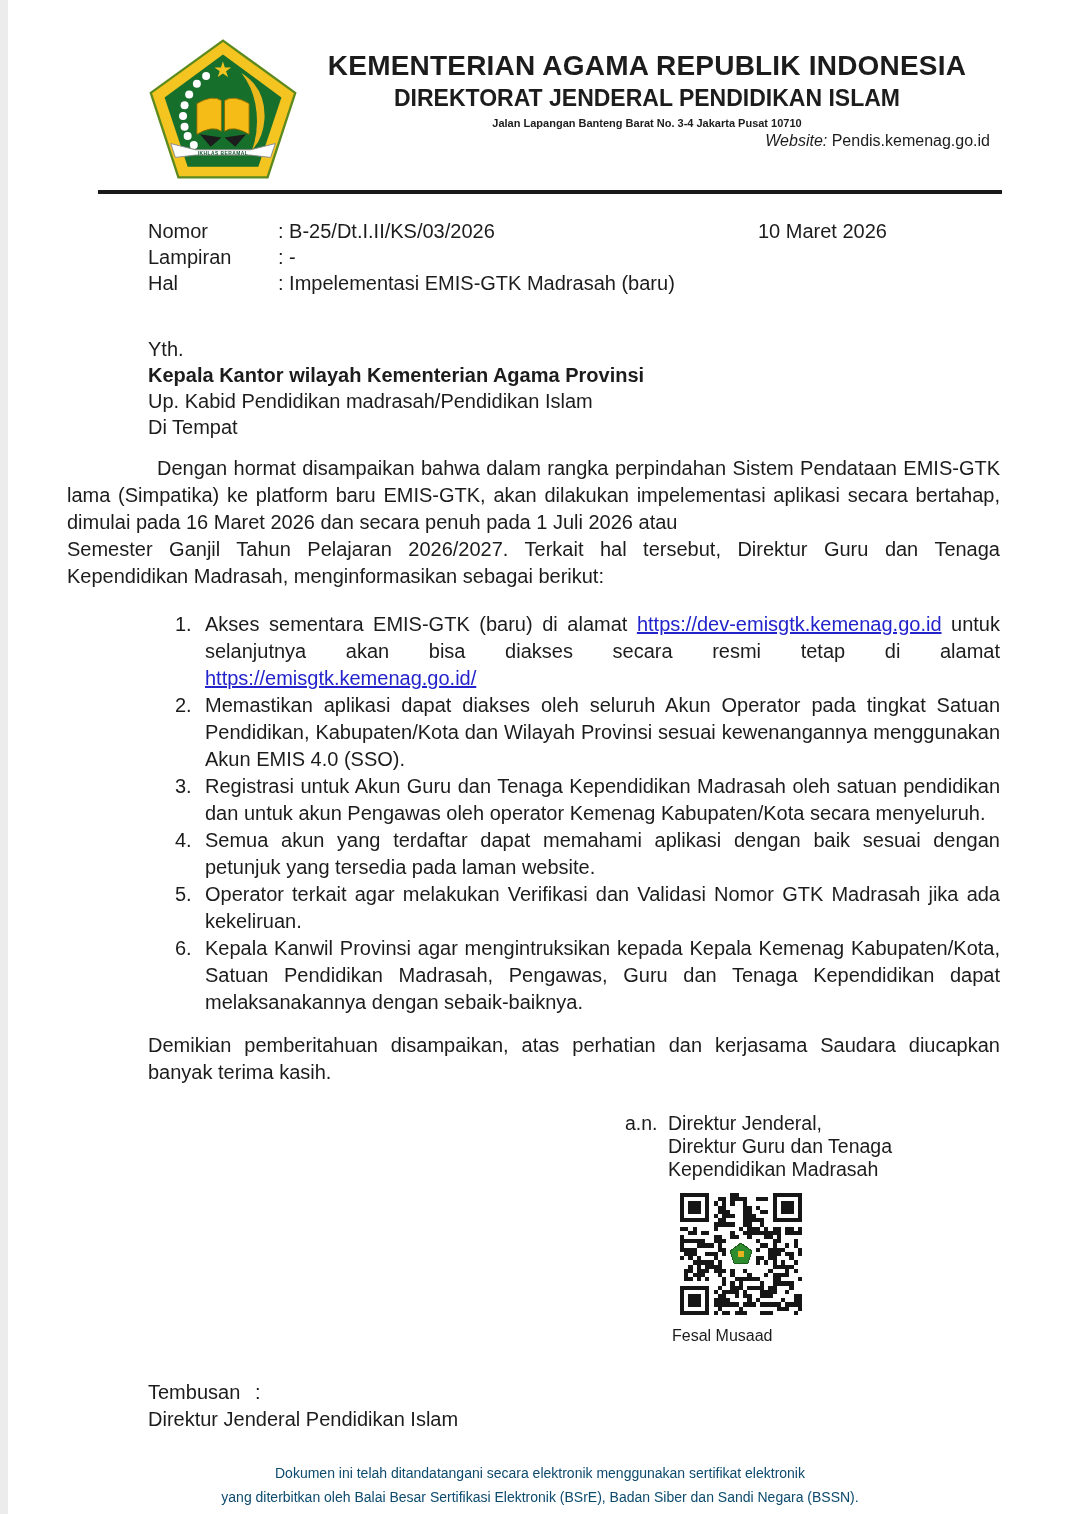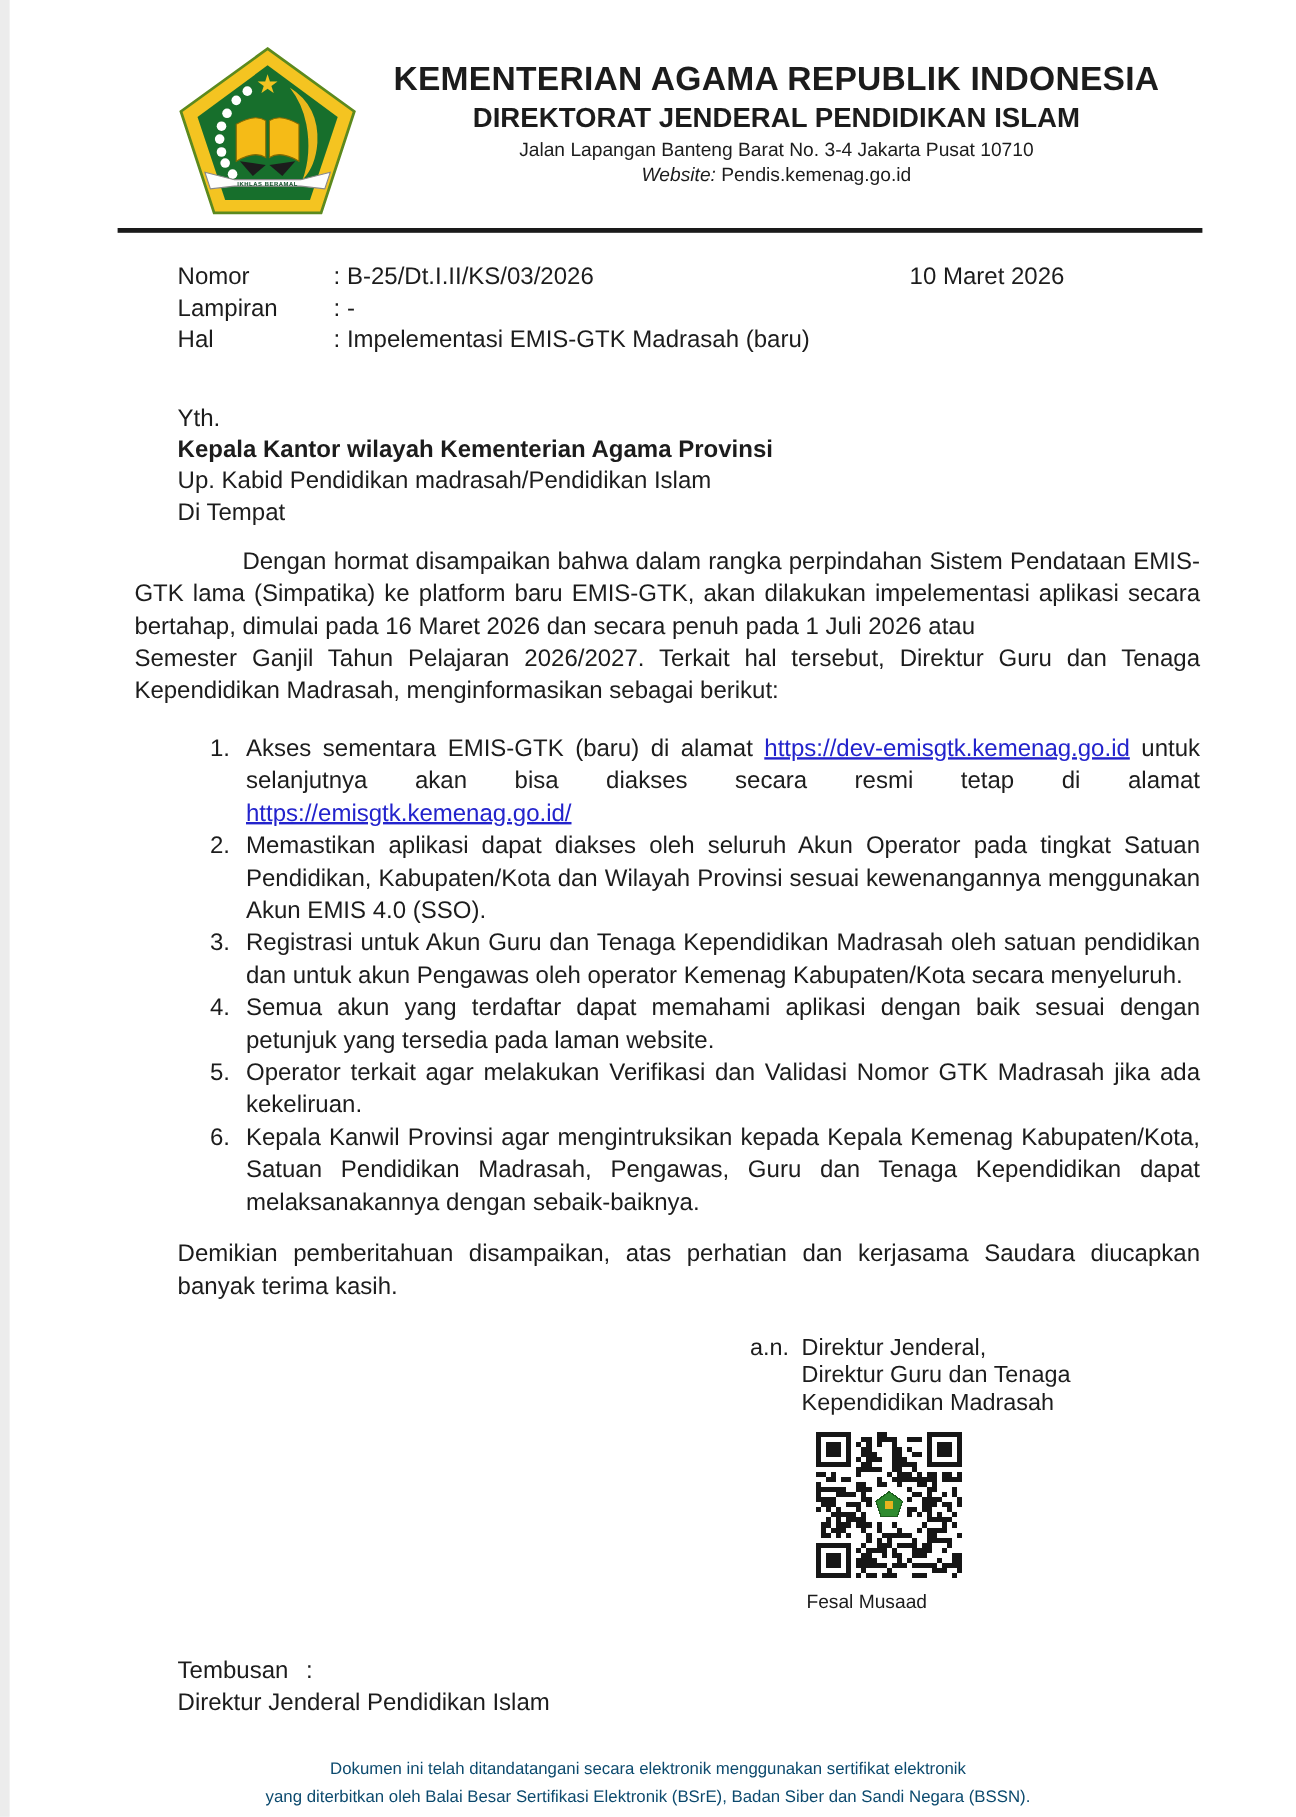--- a/index.html
+++ b/index.html
@@ -14,37 +14,37 @@
   .page { position:relative; width:1080px; height:1514px; background:#fff; }
   .edge { position:absolute; left:0; top:0; width:8px; height:1514px; background:#ececec; }
 
   
   .letterhead { display:flex; align-items:flex-start; padding:36px 80px 0 142px; }
   .logo { width:162px; height:146px; flex:0 0 auto; }
   .logo svg { width:100%; height:100%; }
   .head-text { flex:1; text-align:center; padding-top:14px; padding-right:10px; }
   .head-ministry { font-size:28px; font-weight:bold; letter-spacing:0.2px; }
   .head-directorate { font-size:23px; font-weight:bold; margin-top:3px; }
-  .head-address { font-size:16px; font-weight:normal; margin-top:5px; }
-  .head-website { font-size:16px; margin-top:3px; }
+  .head-address { font-size:11px; font-weight:bold; margin-top:5px; }
+  .head-website { font-size:16px; margin-top:3px;text-align:right; }
   .head-website .it { font-style:italic; }
   .rule { height:4px; background:#1a1a1a; margin:8px 78px 0 98px; }
 
   
   .meta { position:relative; margin:24px 80px 0 148px; font-size:20px; line-height:26px; }
   .meta-row { display:flex; }
   .meta-label { width:130px; flex:0 0 auto; }
   .meta-date { position:absolute; left:610px; top:0; }
 
   
   .recipient { margin:40px 80px 0 148px; font-size:20px; line-height:26px; }
   .recipient .bold { font-weight:bold; }
 
   
-  .opening { margin:15px 80px 0 112px; font-size:20px; line-height:27px; }
+  .opening { margin:15px 80px 0 67px; font-size:20px; line-height:27px; }
   .just { text-align:justify; }
   .indent { text-indent:90px; }
   .list { margin:21px 80px 0 148px; font-size:20px; line-height:27px; }
   .li { display:flex; padding-left:27px; }
   .li .num { flex:0 0 30px; }
   .li .li-text { flex:1; }
   a.link { color:#2323cc; text-decoration:underline; }
   .closing { margin:16px 80px 0 148px; font-size:20px; line-height:27px; }
 
   

